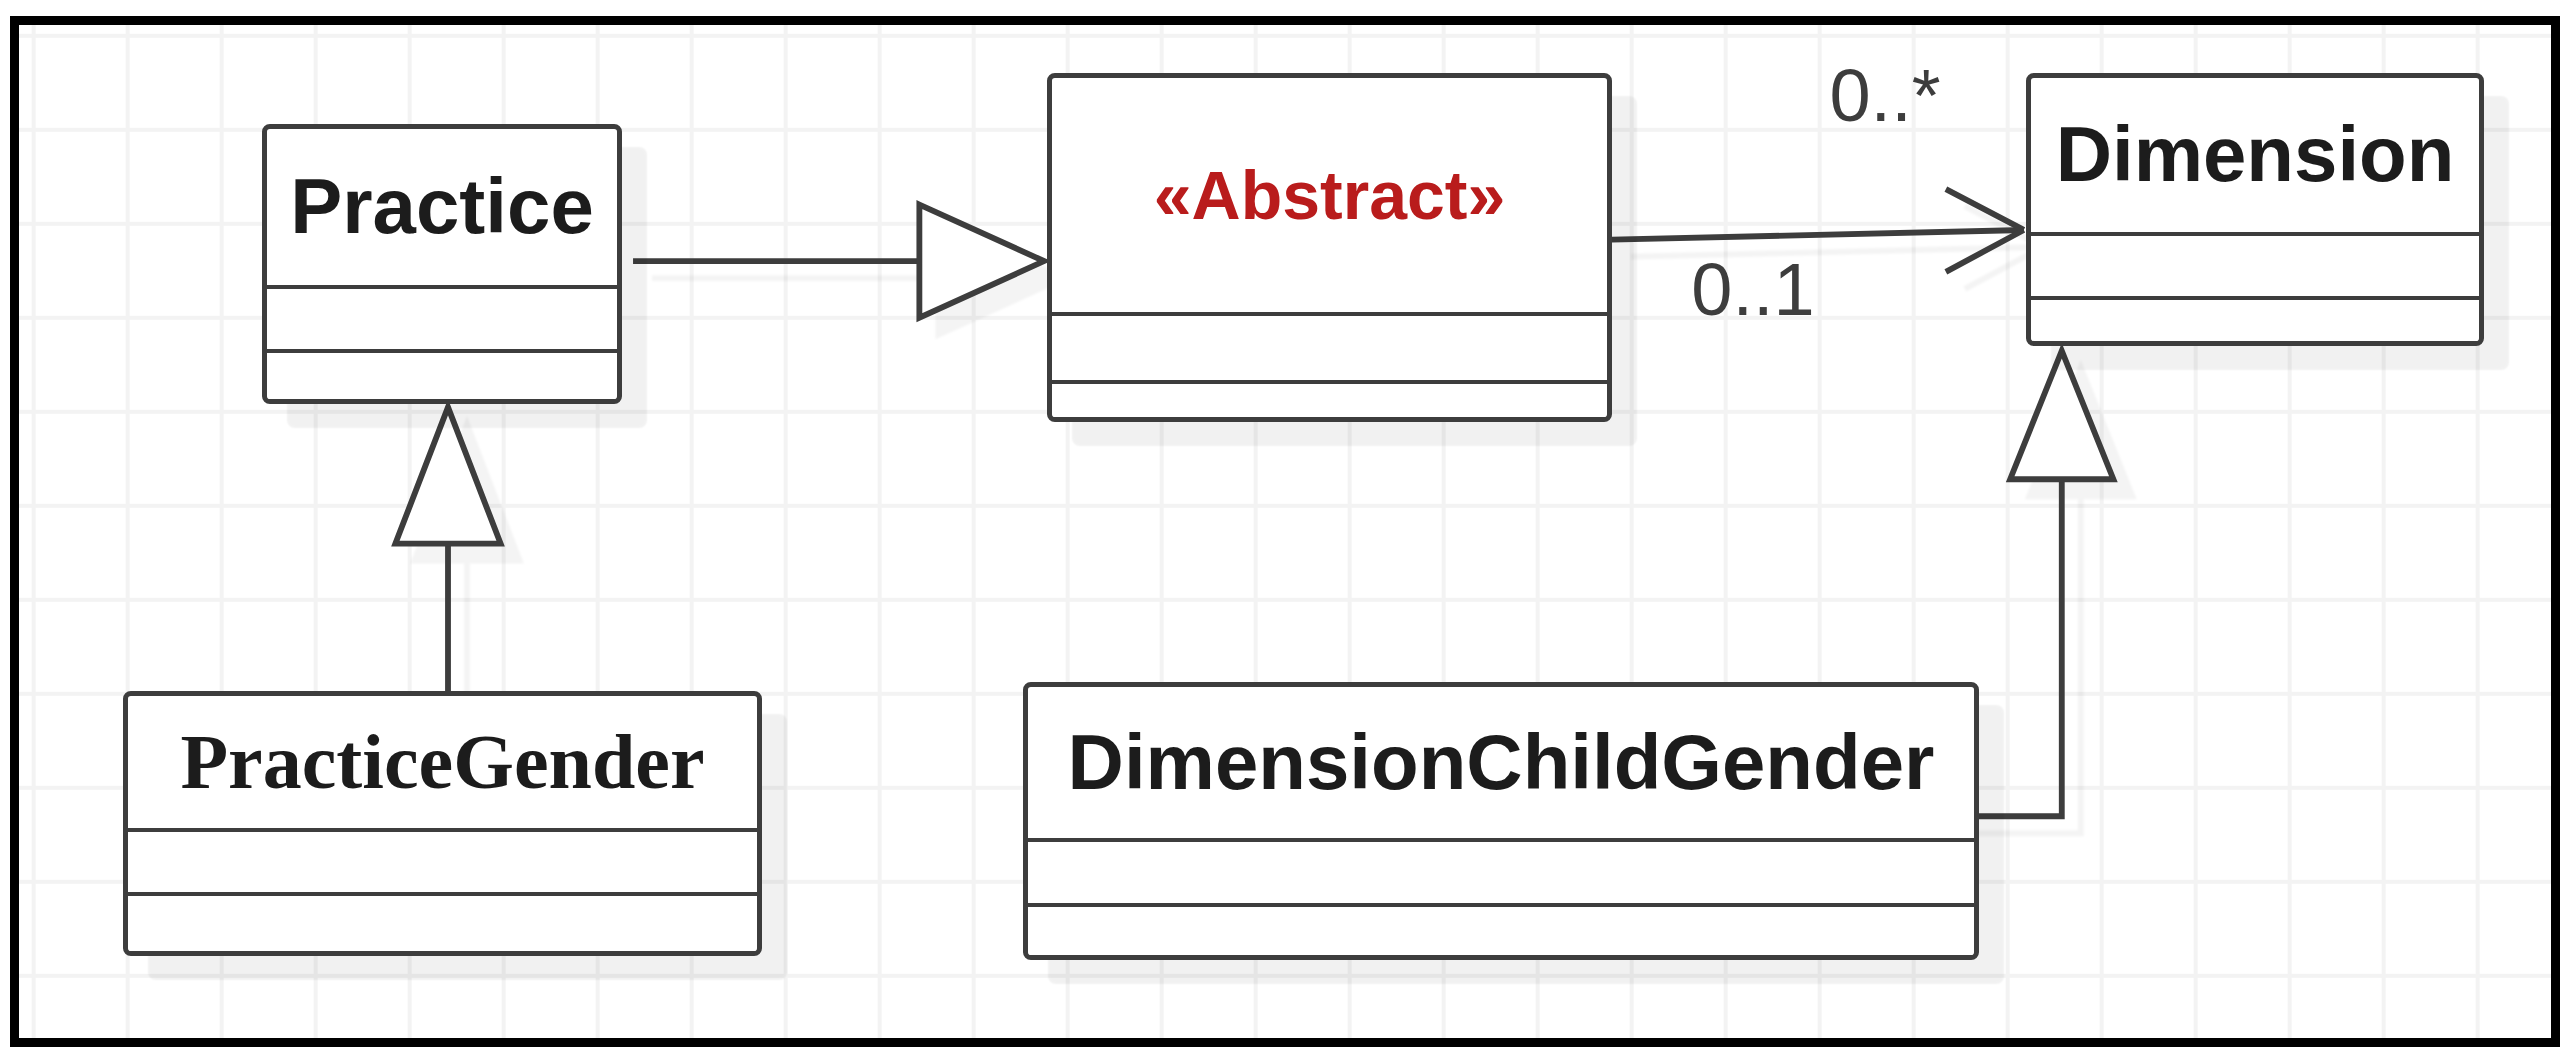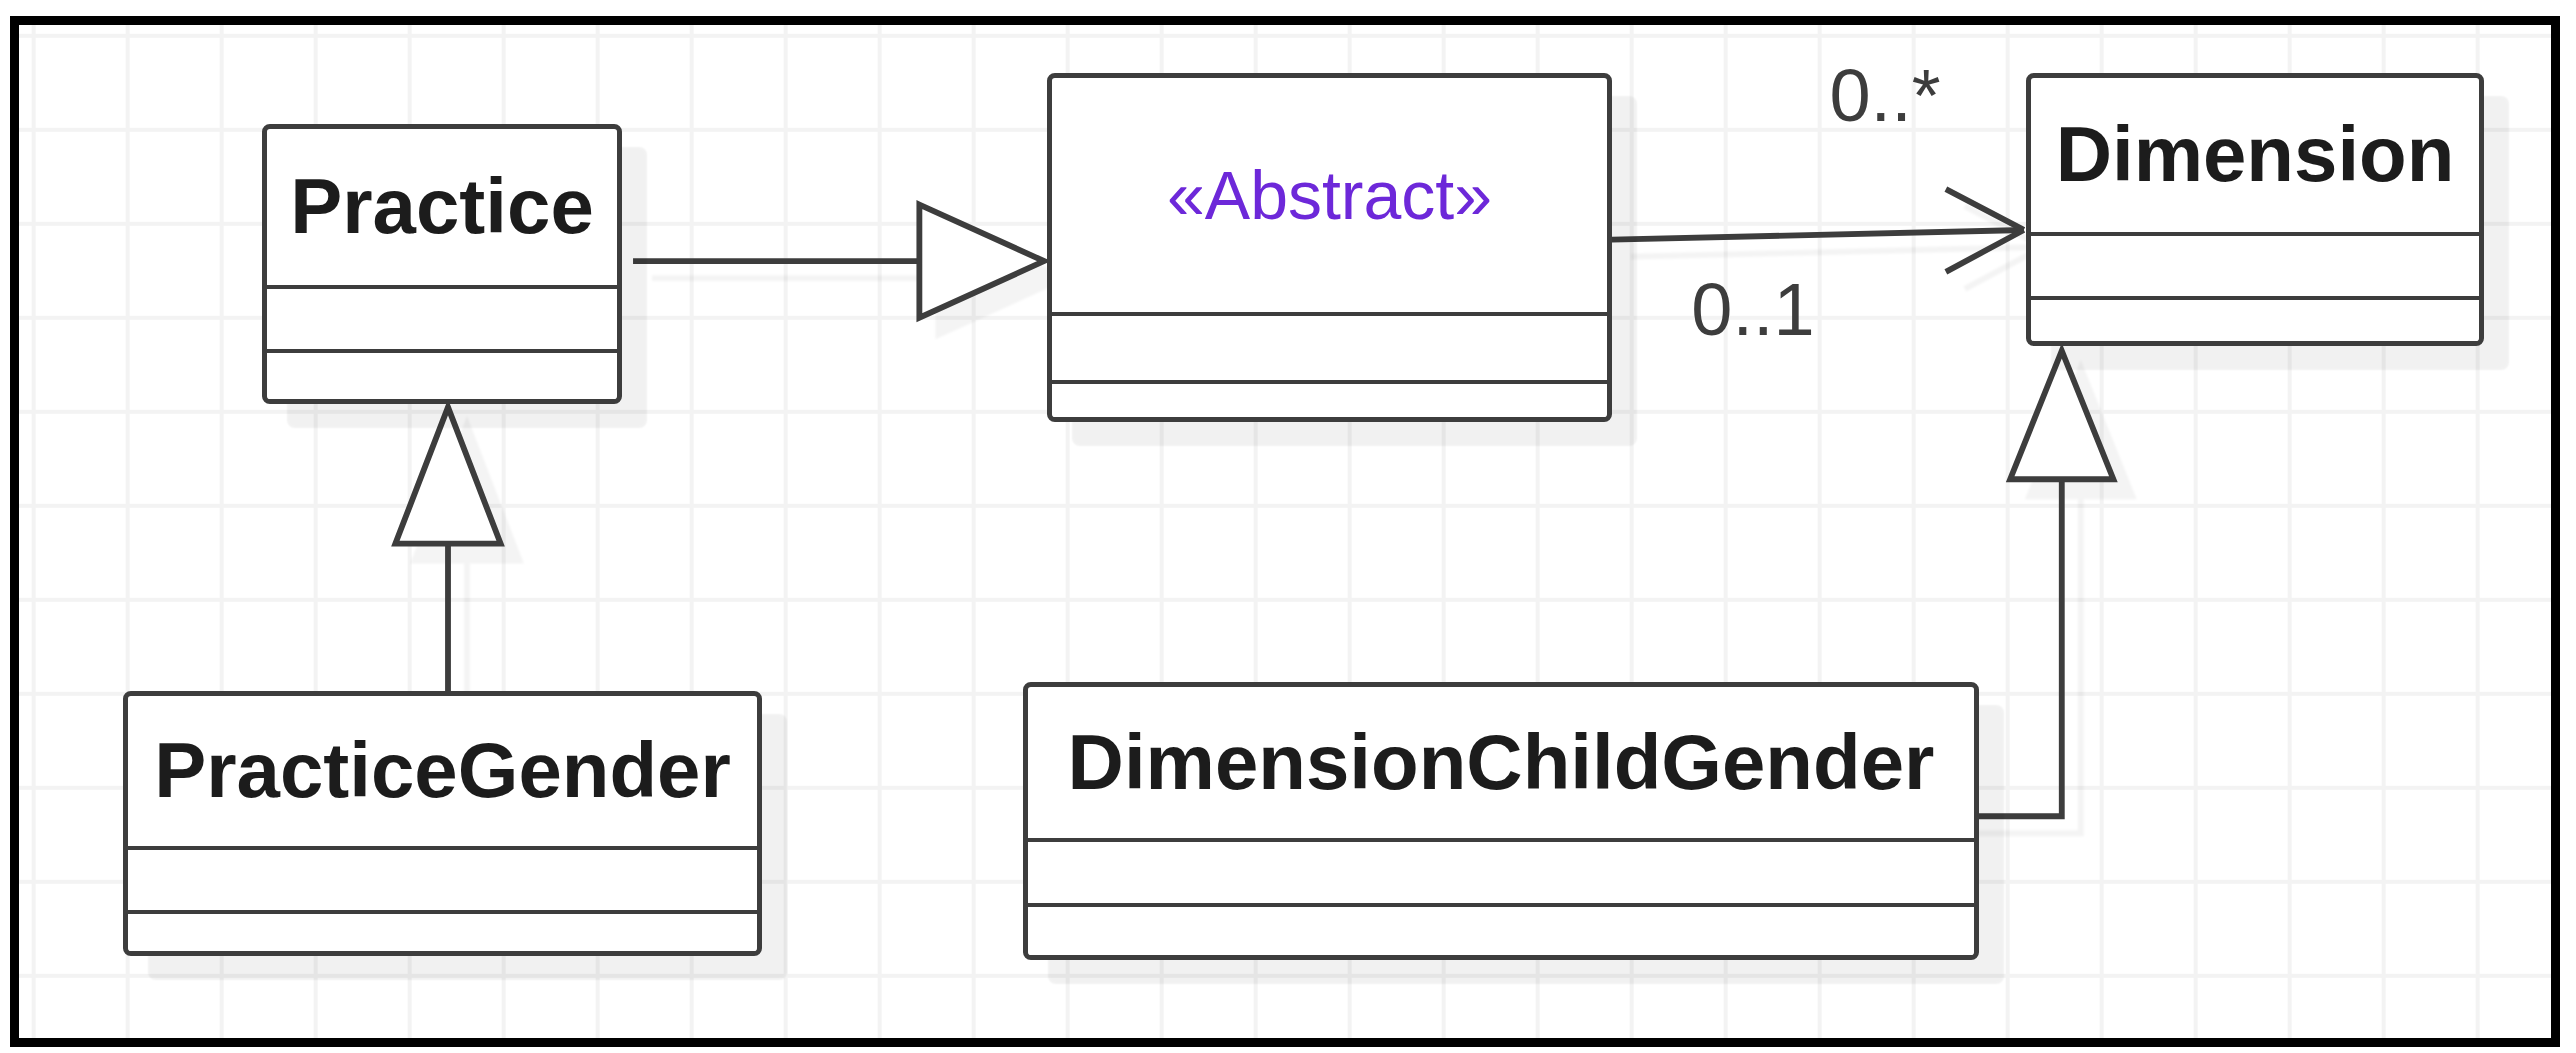--- a/index.html
+++ b/index.html
@@ -34,53 +34,53 @@
   .cmp-name{
     display:flex; flex-direction:column; align-items:center; justify-content:center;
     line-height:1.12; overflow:hidden;
   }
   .cmp{ border-top:4.9px solid #3d3d3d; }
   .cmp.grow{ flex:1; }
   .name-text{
     font-weight:bold; font-size:78px; color:#1c1c1c; white-space:nowrap;
   }
   .stereo-text{
-    font-weight:400; font-size:68px; color:#6d28d9; white-space:nowrap;
+    font-weight:700; font-size:68px; color:#b91c1c; white-space:nowrap;
   }
   
   #box-practice            { left:262px;  top:124px; width:360px; height:280px; }
   #box-practice .cmp-name  { height:156px; }
   #box-practice .cmp-a     { height:60px; }
   #box-childelement           { left:1047px; top:73px; width:565px; height:349px; }
   #box-childelement .cmp-name { height:234px; }
   #box-childelement .cmp-a    { height:64px; }
   #box-dimension           { left:2026px; top:73px; width:458px; height:273px; }
   #box-dimension .cmp-name { height:154px; }
   #box-dimension .cmp-a    { height:60px; }
   #box-practicegender           { left:123px; top:691px; width:639px; height:265px; }
-  #box-practicegender .cmp-name { height:150px; }
+  #box-practicegender .cmp-name { height:132px;font-family:Liberation Serif, serif; }
   #box-practicegender .cmp-a    { height:60px; }
   #box-dimensionchildgender           { left:1002px; top:682px; width:956px; height:278px;margin-left:21px; }
   #box-dimensionchildgender .cmp-name { height:151px; }
   #box-dimensionchildgender .cmp-a    { height:61px; }
   
   svg.edges{
     position:absolute; left:0; top:0; width:2576px; height:1054px;
     filter:drop-shadow(19.5px 17.5px 1px rgba(0,0,0,0.045));
   }
   svg.edges path, svg.edges polygon{ stroke:#3d3d3d; stroke-width:6; }
   svg.edges path{ fill:none; }
   svg.edges polygon{ fill:#ffffff; stroke-linejoin:miter; }
   
   .mult{
     position:absolute; width:224px; text-align:center;
     font-size:74px; font-weight:400; color:#3d3d3d; line-height:1.1; white-space:nowrap;
   }
   #mult-upper{ left:1773px; top:55px; }
-  #mult-lower{ left:1641px; top:269px; }
+  #mult-lower{ left:1641px; top:249px; }
 </style>
 </head>
 <body>
 
 <div class="screen">
   <div class="frame">
     <div class="canvas"></div>
   </div>
 
   <svg class="edges" viewBox="0 0 2645 1082">

